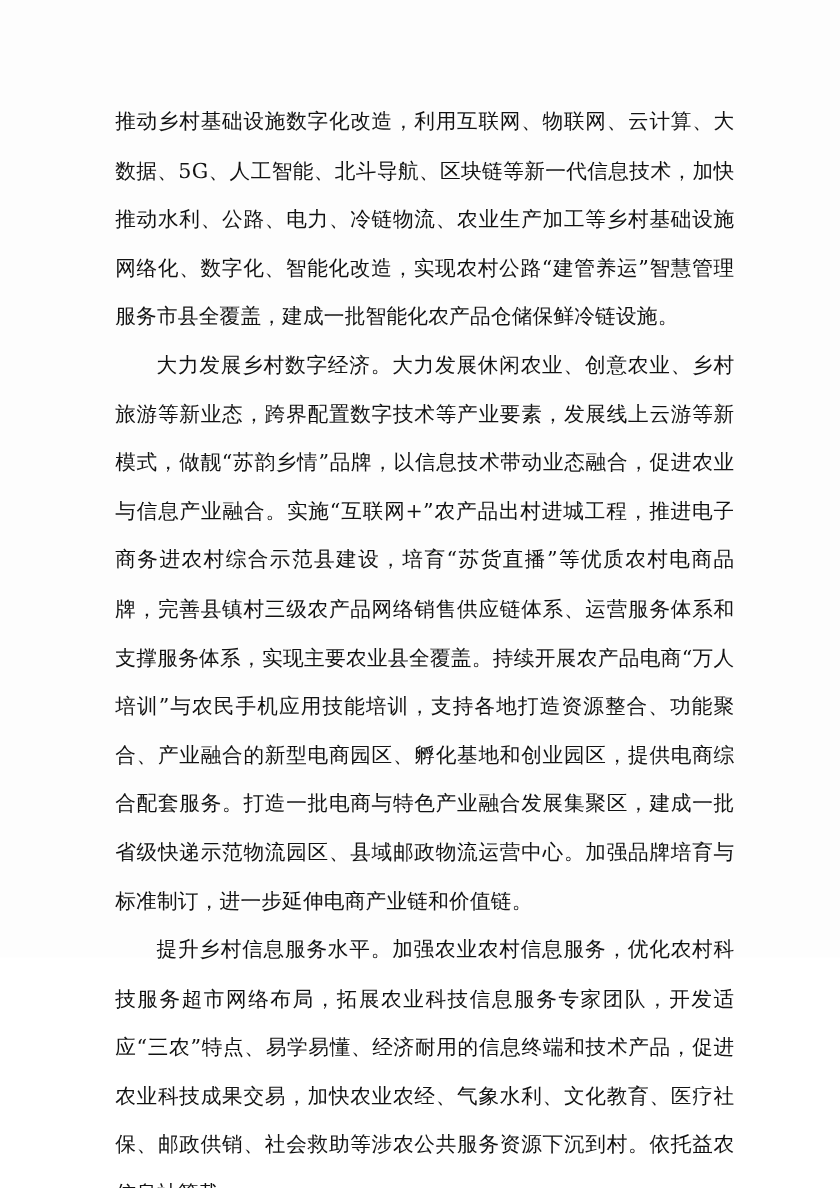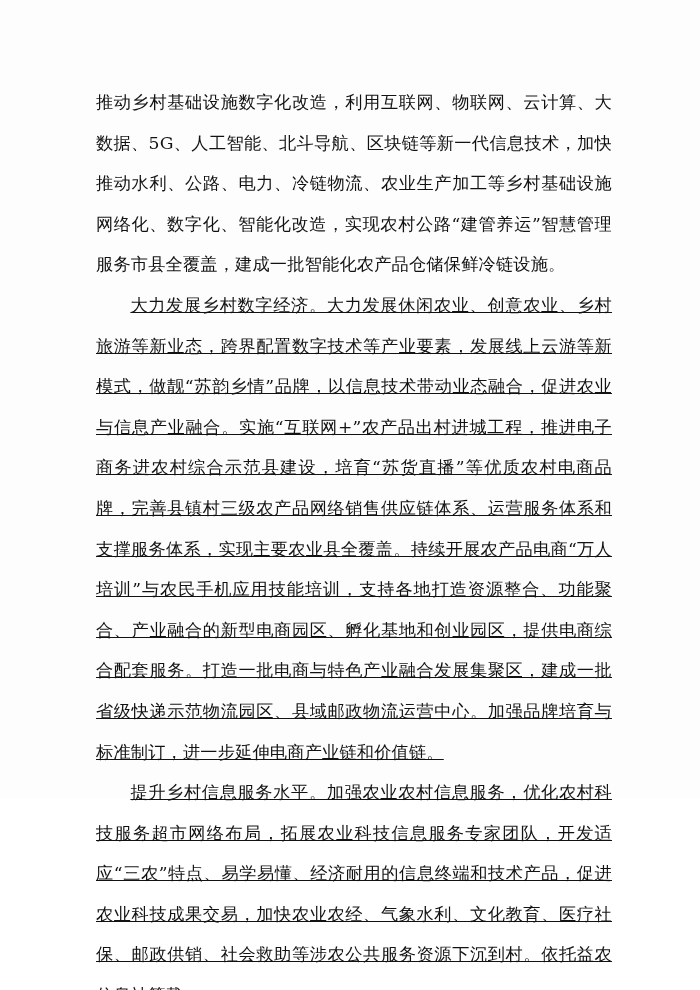--- a/index.html
+++ b/index.html
@@ -31,21 +31,20 @@
   }
   .para {
     margin: 0;
     text-indent: 0;
   }
   .para + .para {
     margin-top: 0;
   }
   .indent {
     text-indent: 2em;
-    text-decoration: underline;
   }
 </style>
 </head>
 <body>
 
 <div id="page">
   <div class="doc-body">
     <p class="para">推动乡村基础设施数字化改造，利用互联网、物联网、云计算、大数据、5G、人工智能、北斗导航、区块链等新一代信息技术，加快推动水利、公路、电力、冷链物流、农业生产加工等乡村基础设施网络化、数字化、智能化改造，实现农村公路“建管养运”智慧管理服务市县全覆盖，建成一批智能化农产品仓储保鲜冷链设施。</p>
     <p class="para indent">大力发展乡村数字经济。大力发展休闲农业、创意农业、乡村旅游等新业态，跨界配置数字技术等产业要素，发展线上云游等新模式，做靓“苏韵乡情”品牌，以信息技术带动业态融合，促进农业与信息产业融合。实施“互联网+”农产品出村进城工程，推进电子商务进农村综合示范县建设，培育“苏货直播”等优质农村电商品牌，完善县镇村三级农产品网络销售供应链体系、运营服务体系和支撑服务体系，实现主要农业县全覆盖。持续开展农产品电商“万人培训”与农民手机应用技能培训，支持各地打造资源整合、功能聚合、产业融合的新型电商园区、孵化基地和创业园区，提供电商综合配套服务。打造一批电商与特色产业融合发展集聚区，建成一批省级快递示范物流园区、县域邮政物流运营中心。加强品牌培育与标准制订，进一步延伸电商产业链和价值链。</p>
     <p class="para indent">提升乡村信息服务水平。加强农业农村信息服务，优化农村科技服务超市网络布局，拓展农业科技信息服务专家团队，开发适应“三农”特点、易学易懂、经济耐用的信息终端和技术产品，促进农业科技成果交易，加快农业农经、气象水利、文化教育、医疗社保、邮政供销、社会救助等涉农公共服务资源下沉到村。依托益农信息社等载</p>

